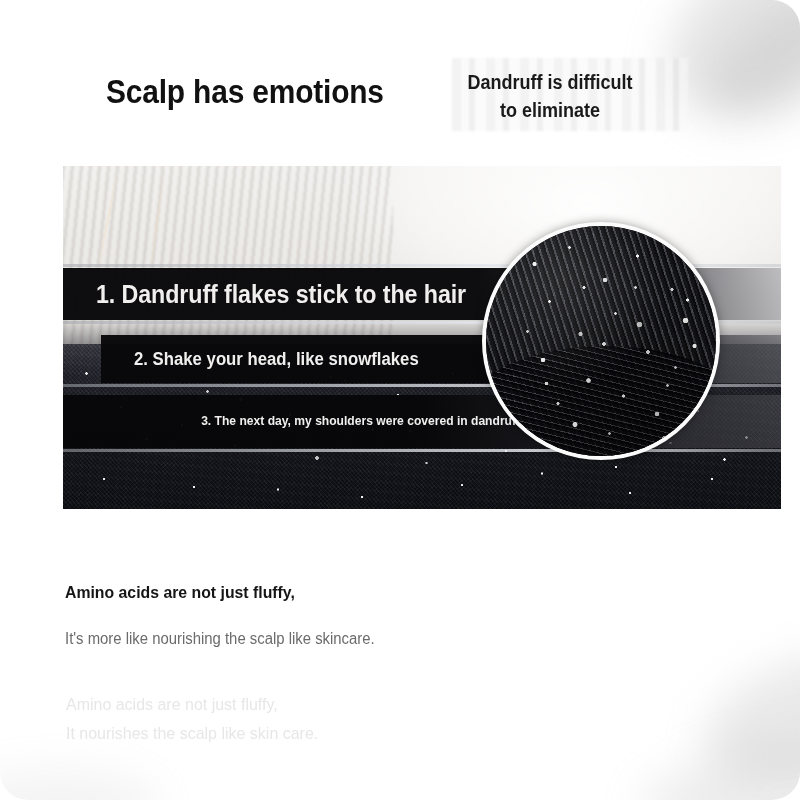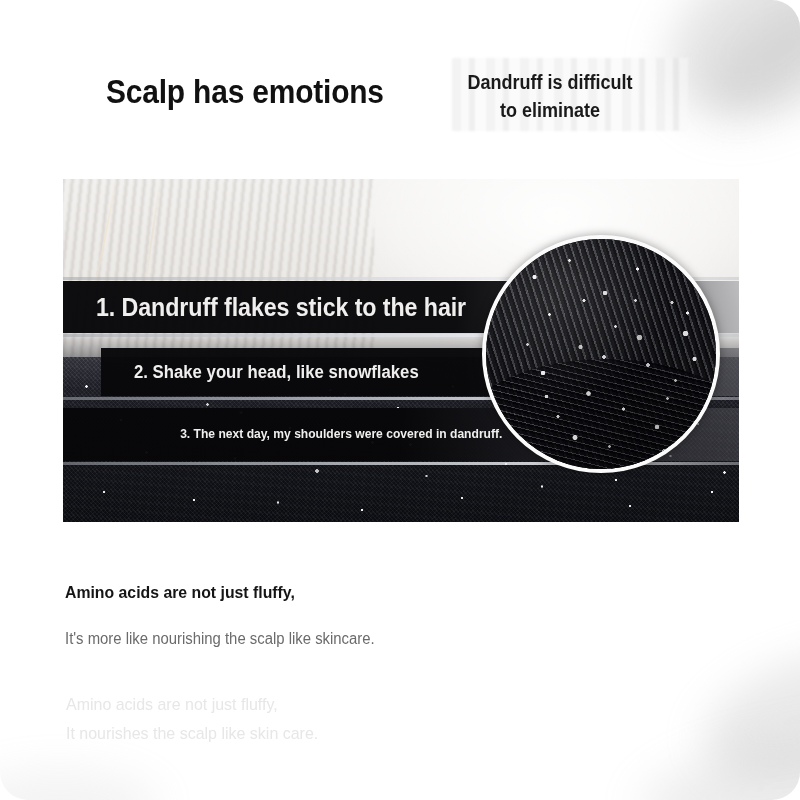--- a/index.html
+++ b/index.html
@@ -126,25 +126,26 @@
     color: #1a1a1a;
     line-height: 1.42;
     transform: scaleX(0.9);
     transform-origin: center top;
   }
 
   
   .photo {
     position: absolute;
     left: 63px;
-    top: 179px;
+    top: 166px;
     width: 676px;
     height: 343px;
     overflow: hidden;
     background: #1b1b1d;
+    padding-left: 42px;
   }
 
   
   .photo-bg {
     position: absolute;
     inset: 0;
     background:
       linear-gradient(180deg,
         #f2f1ef 0%,
         #eceae7 28%,

